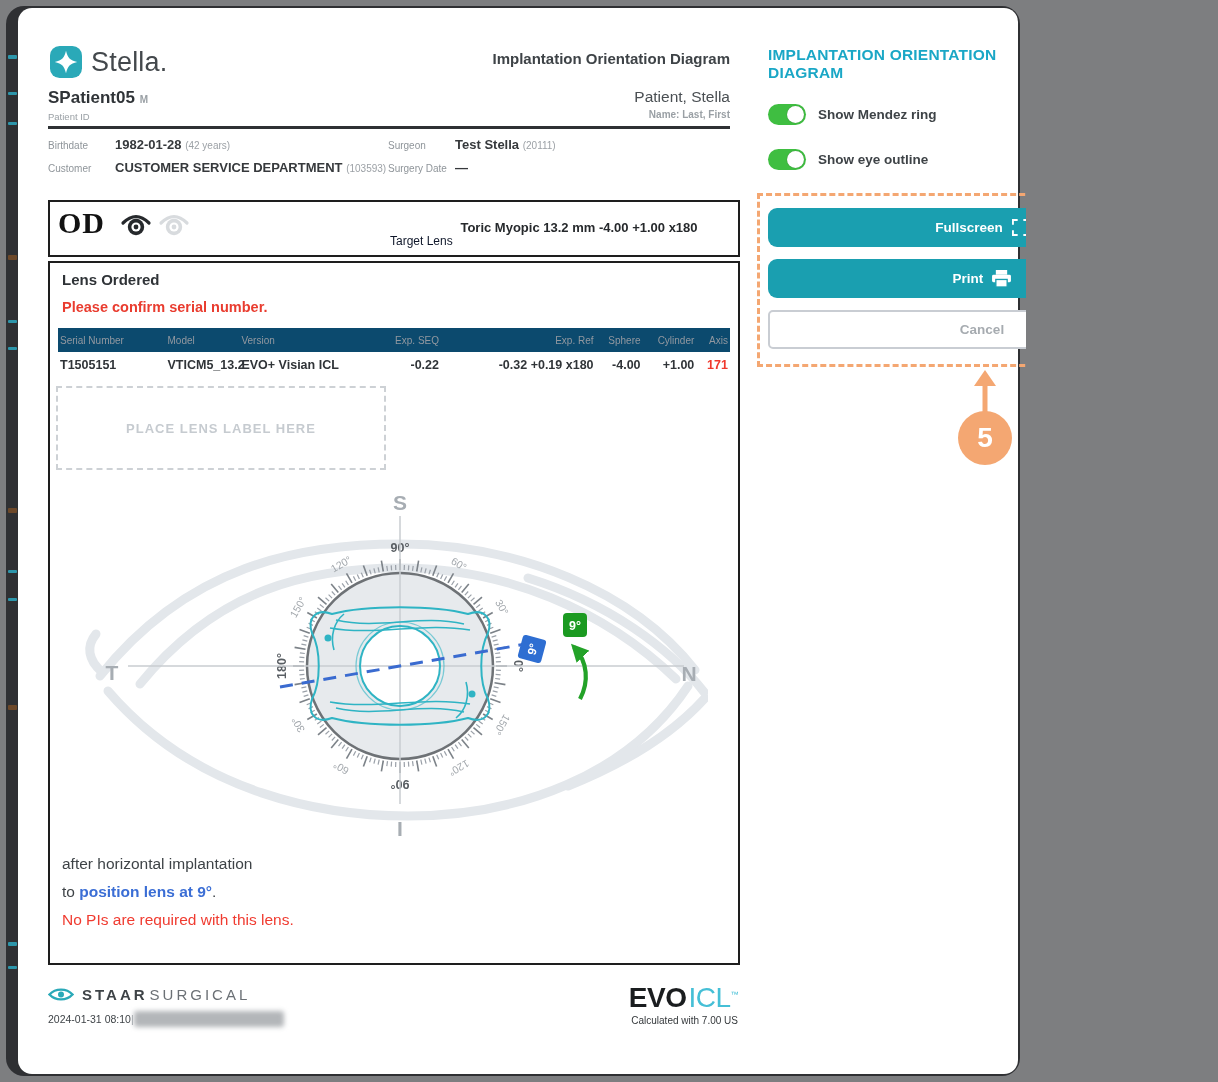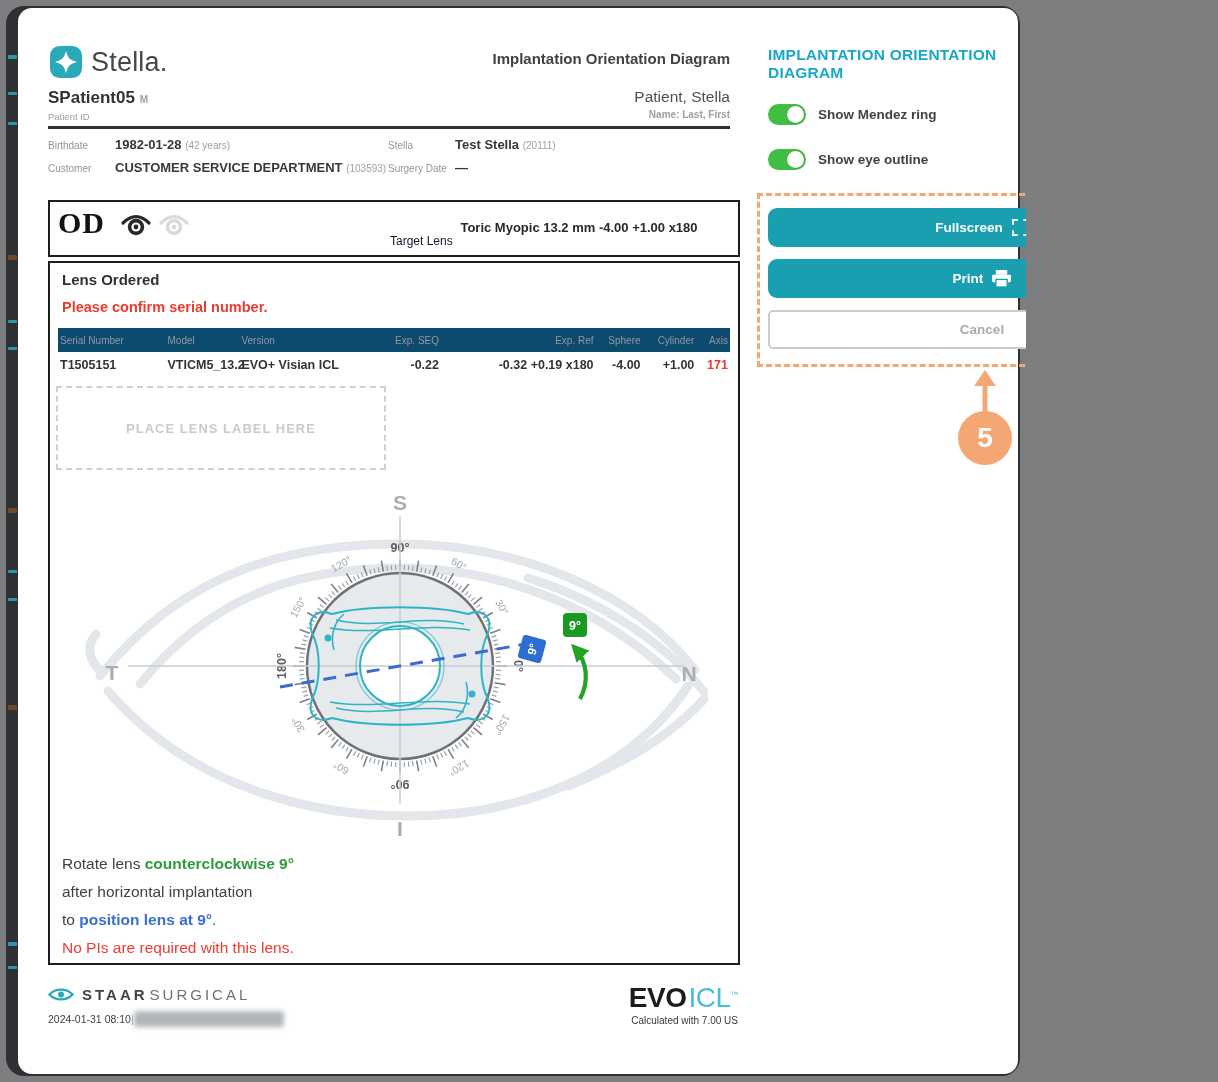--- a/index.html
+++ b/index.html
@@ -139,21 +139,21 @@
     <div class="divider"></div>
 
     <div class="lbl" style="left:48px;top:140px">Birthdate</div>
     <div class="val" style="left:115px;top:137px">
       <span>1982-01-28</span> <span class="note">(42 years)</span>
     </div>
     <div class="lbl" style="left:48px;top:163px">Customer</div>
     <div class="val" style="left:115px;top:160px">
       <span>CUSTOMER SERVICE DEPARTMENT</span> <span class="note">(103593)</span>
     </div>
-    <div class="lbl" style="left:388px;top:140px">Stella</div>
+    <div class="lbl" style="left:388px;top:140px">Surgeon</div>
     <div class="val" style="left:455px;top:137px">
       <span>Test Stella</span> <span class="note">(20111)</span>
     </div>
     <div class="lbl" style="left:388px;top:163px">Surgery Date</div>
     <div class="val" style="left:455px;top:160px">—</div>
 
     <div class="box" style="left:48px;top:200px;width:692px;height:57px"></div>
     <div class="od-text">OD</div>
     <svg style="position:absolute;left:120px;top:212px" width="32" height="26" viewBox="0 0 32 26">
       <path d="M3,11 Q16,-2 29,11" fill="none" stroke="#26292c" stroke-width="3.2" stroke-linecap="round"></path>
@@ -411,21 +411,20 @@
       </g>
 
       <g>
         <rect x="515" y="127" width="24" height="24" rx="4" fill="#1b9a21"></rect>
         <text x="527" y="140" text-anchor="middle" dominant-baseline="central" fill="#ffffff" font-size="12.5" font-weight="bold">9°</text>
       </g>
       <path d="M 532,213 C 541,196 540,176 526,161" fill="none" stroke="#23a228" stroke-width="4.2" marker-end="url(#ah)"></path>
     </svg>
 
     <div class="instructions">
-      <div><span>Rotate lens </span><span class="instr-green">counterclockwise 9°</span></div>
       <div><span>after horizontal implantation</span></div>
       <div><span>to </span><span class="instr-blue">position lens at 9°</span><span>.</span></div>
       <div class="instr-red"><span>No PIs are required with this lens.</span></div>
     </div>
 
     <div class="footer-logo">
       <svg width="26" height="17" viewBox="0 0 26 16">
         <path d="M1.5,8 C7.5,1.5 18.5,1.5 24.5,8 C18.5,14.5 7.5,14.5 1.5,8 Z" fill="none" stroke="#2aa9b8" stroke-width="2.4"></path>
         <circle cx="13" cy="8" r="3" fill="#2aa9b8"></circle>
       </svg>

